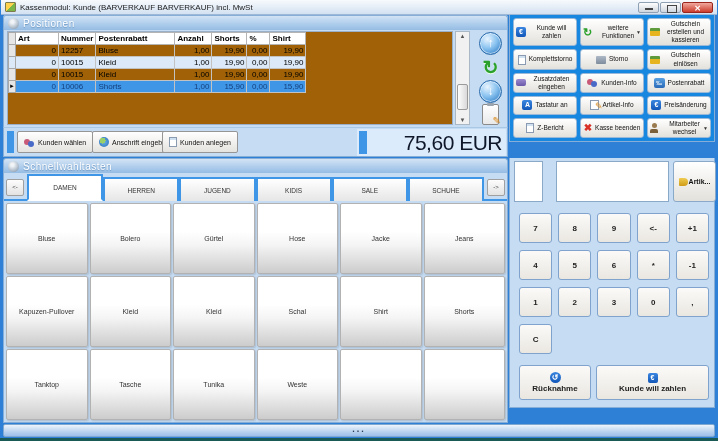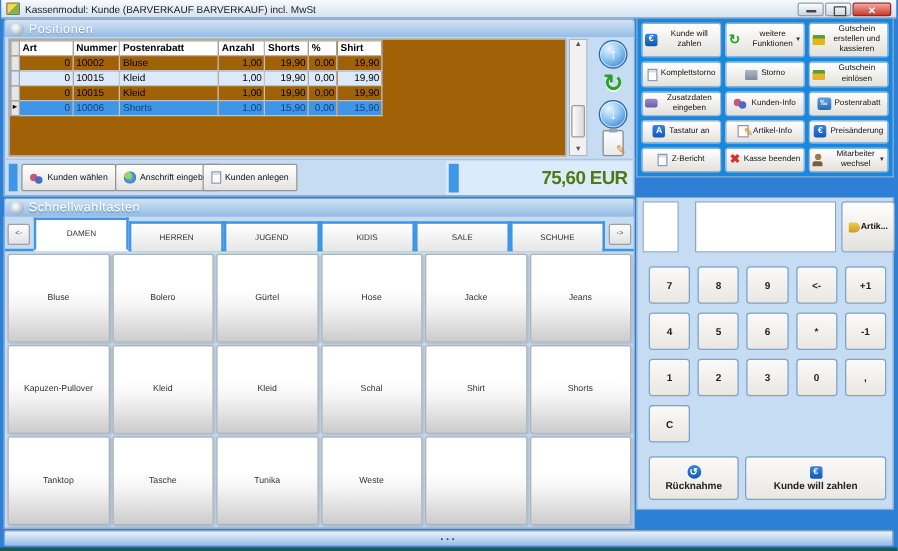--- a/index.html
+++ b/index.html
@@ -75,21 +75,21 @@
     border:1px solid #86aed6; border-top:1px solid #a9c8e6; }
   .blue-tab { position:absolute; left:3px; top:3px; width:7px; height:22px; background:#3f95e6; }
   .footer-btn { position:absolute; top:3px; height:22px; cursor:pointer;
     background:linear-gradient(#ffffff,#e5e3df); border:1px solid #969696; border-radius:2px;
     display:flex; align-items:center; gap:3px; padding:0 6px; font-size:7px; color:#111;
     font-family:"Liberation Sans",sans-serif; }
   .fb1 { left:13px; } .fb2 { left:88px; } .fb3 { left:158px; }
   .total-box { position:absolute; right:1px; top:1px; width:149px; height:27px; background:#dcebfc;
     display:flex; align-items:center; justify-content:flex-end; padding-right:4px; }
   .total-marker { position:absolute; left:2px; top:2px; width:8px; height:23px; background:#3f95e6; }
-  .total-text { font-size:15px; font-weight:bold; color:#4d7c0f; letter-spacing:-.5px; }
+  .total-text { font-size:21px; font-weight:normal; color:#0f172a; letter-spacing:-.5px; }
 
   
   .funktionen { left:509px; top:15px; width:206px; height:142px; }
   .fn-body { height:127px; background:#1787e0; border:1px solid #86aed6; border-top:none;
     padding:3px; display:grid; grid-template-columns:repeat(3,1fr); grid-auto-rows:1fr; gap:3px; }
   .fnbtn { background:linear-gradient(#ffffff,#e3e1db); border:1px solid #9ab8d8; border-radius:3px;
     font-size:6.5px; color:#111; display:flex; align-items:center; justify-content:center; gap:3px;
     padding:1px 2px; position:relative; cursor:pointer; text-align:center; line-height:1.25;
     font-family:"Liberation Sans",sans-serif; }
   .fn-dd { position:absolute; right:2px; top:50%; margin-top:-3px; font-size:5px; color:#333; }
@@ -212,21 +212,21 @@
           <th>Nummer</th>
           <th>Postenrabatt</th>
           <th>Anzahl</th>
           <th>Shorts</th>
           <th>%</th>
           <th>Shirt</th>
         </tr>
         <tr>
           <td class="mark"></td>
           <td class="num">0</td>
-          <td>10002</td>
+          <td>12257</td>
           <td>Bluse</td>
           <td class="num">1,00</td>
           <td class="num">19,90</td>
           <td class="num">0,00</td>
           <td class="num">19,90</td>
         </tr>
         <tr class="alt">
           <td class="mark"></td>
           <td class="num">0</td>
           <td>10015</td>

